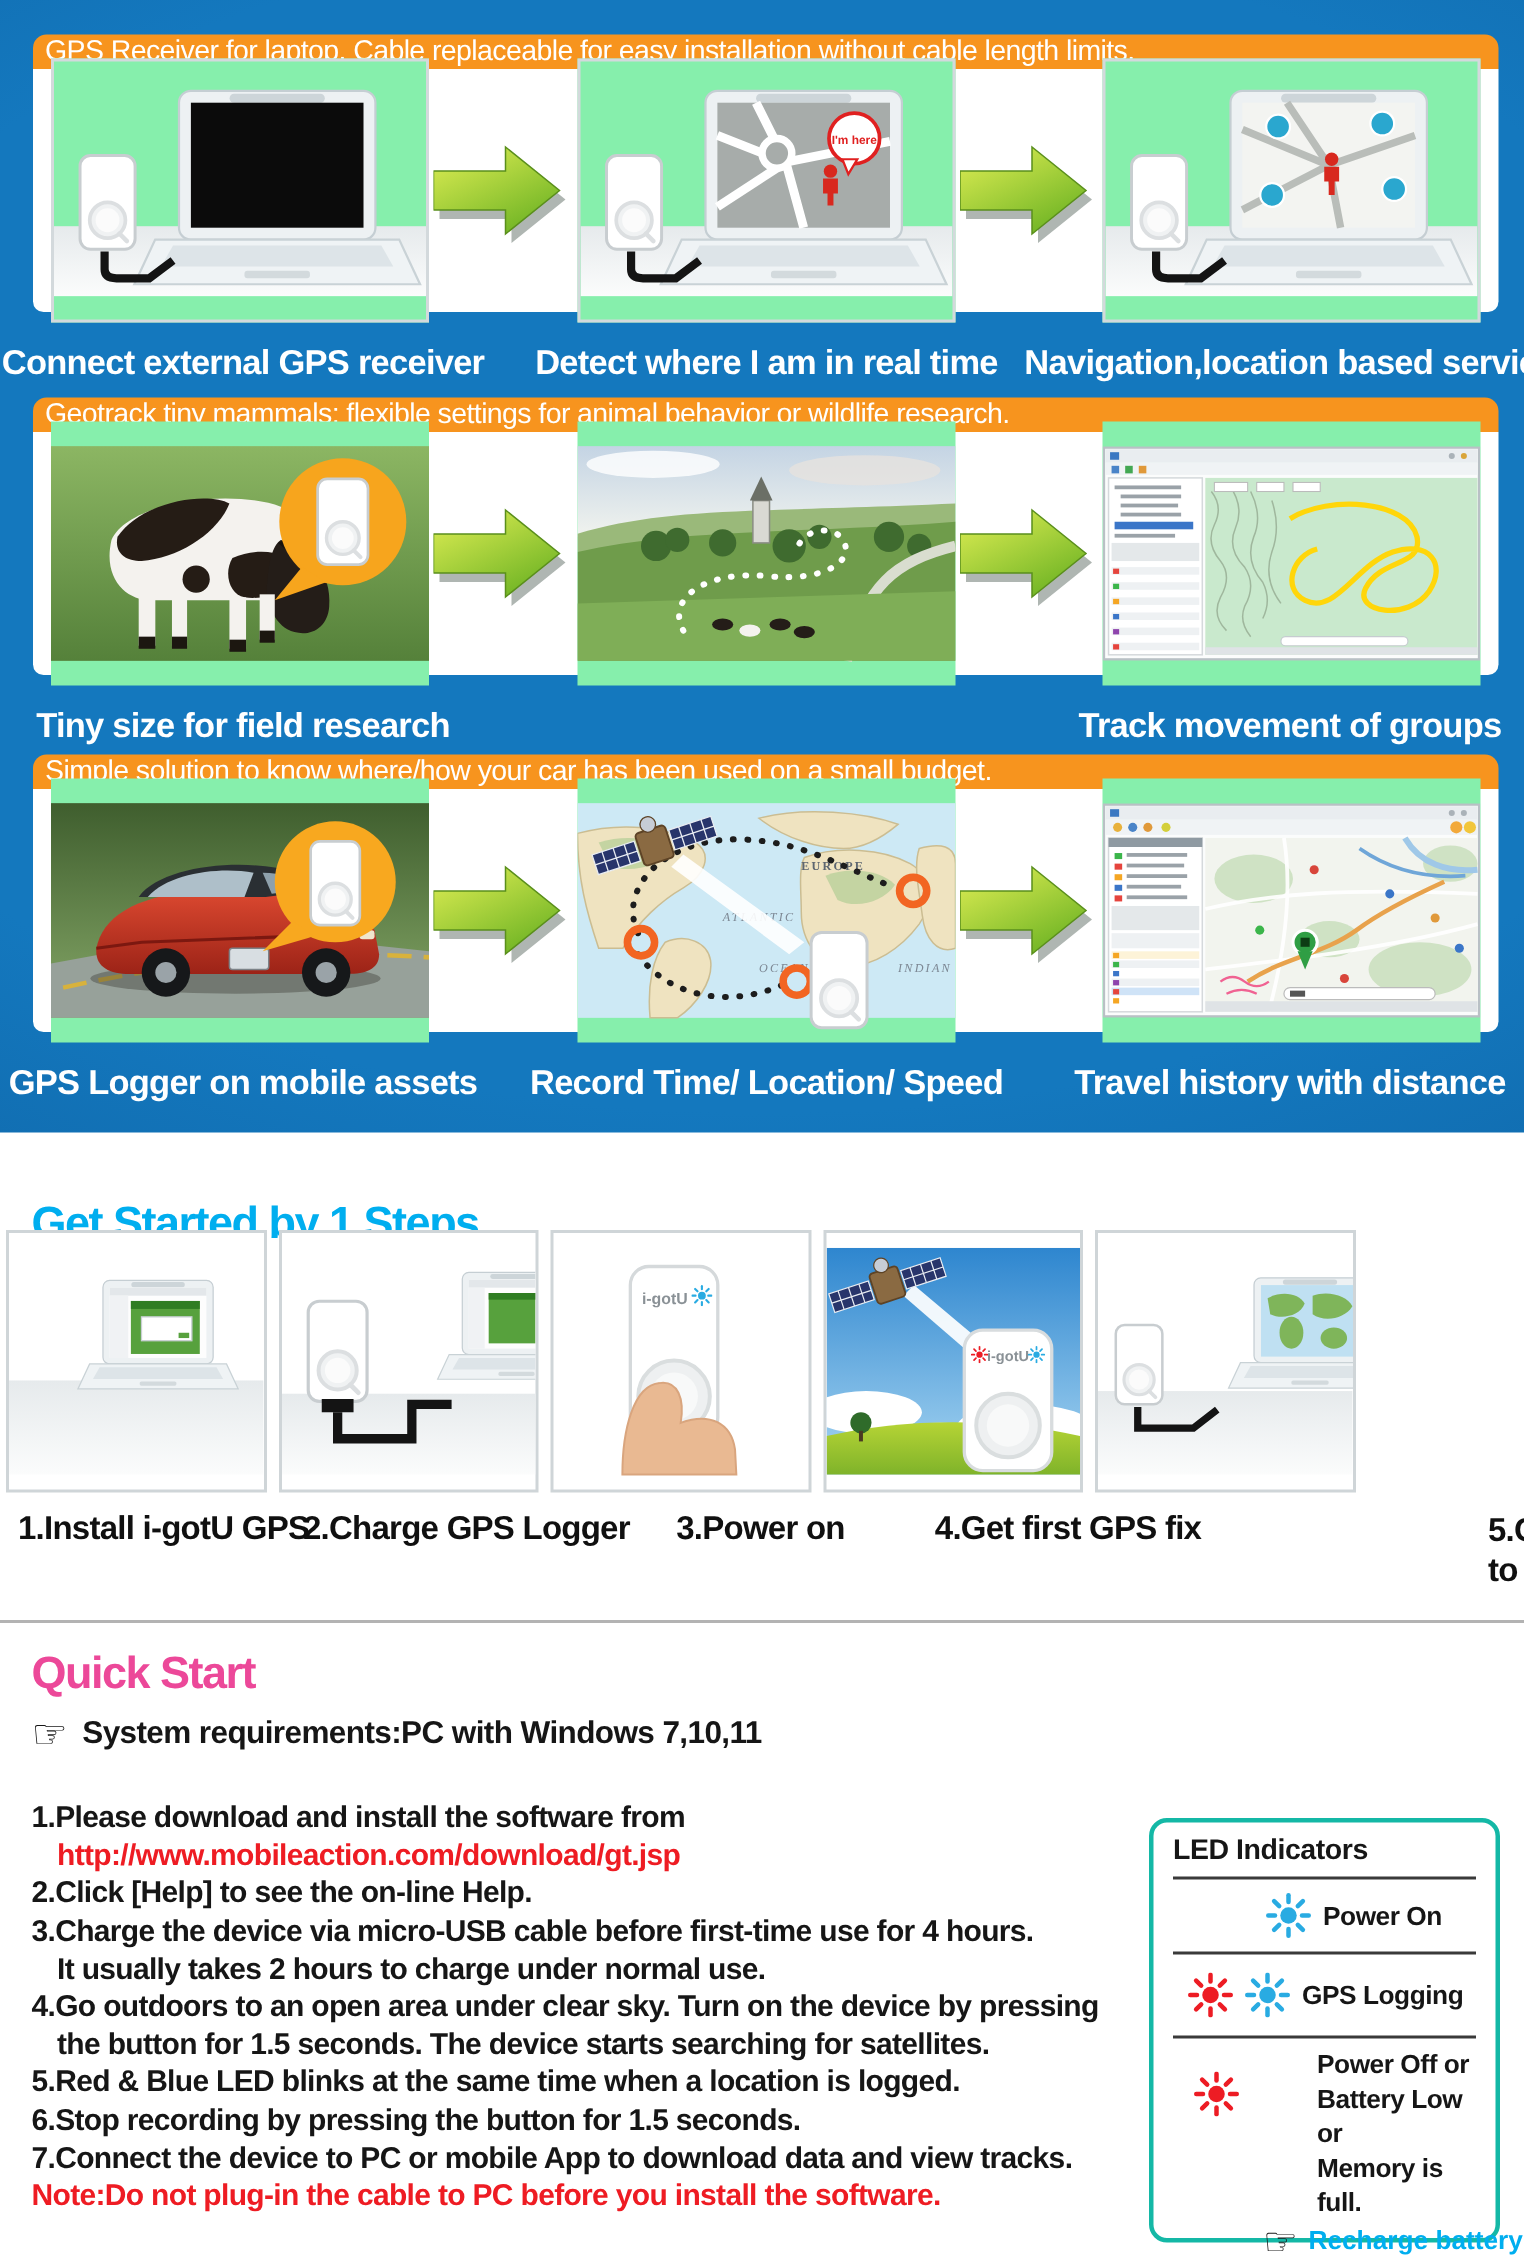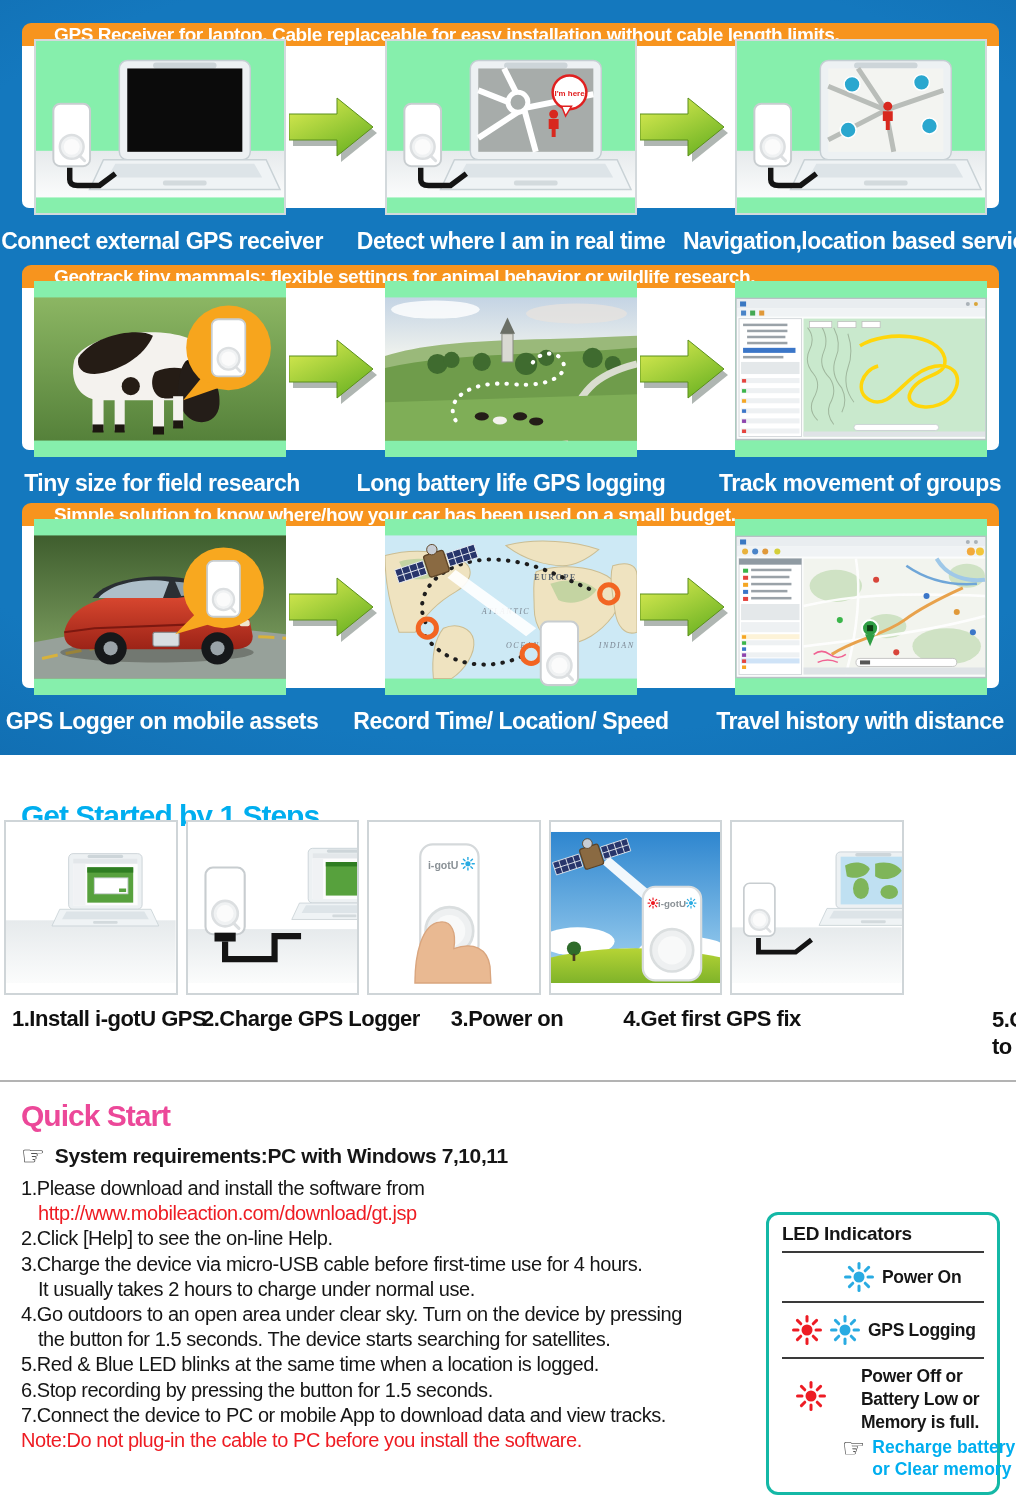--- a/index.html
+++ b/index.html
@@ -4,22 +4,22 @@
 <style>
   html,body{margin:0;padding:0}
   body{width:1016px;height:1506px;position:relative;background:#fff;overflow:hidden;
        font-family:"Liberation Sans",sans-serif;color:#161616}
   
   .banner{position:absolute;top:0;left:0;width:1016px;height:755px;
           background:radial-gradient(120% 95% at 50% 46%,#1478be 55%,#0c5e9e 100%)}
   .sec{position:absolute;left:22px;width:977px}
   .sec1{top:23px}.sec2{top:265px}.sec3{top:503px}
   .obar{height:23px;background:#f7941e;border-radius:9px 9px 0 0;color:#fff;
-        font-size:19px;font-weight:700;letter-spacing:-.4px;line-height:24px;
-        padding-left:32px;box-sizing:border-box;white-space:nowrap}
+        font-size:19px;font-weight:400;letter-spacing:-.4px;line-height:24px;
+        padding-left:8px;box-sizing:border-box;white-space:nowrap}
   .sbody{background:#fff;border-radius:0 0 7px 7px;height:162px;box-sizing:border-box;
          display:flex;align-items:center;justify-content:space-between;padding:9px 12px}
   .fig{width:252px;height:176px;box-sizing:border-box;background:#86efac}
   .fig.framed{border:2px solid #d3d9dc}
   .fig svg,.arrowbox svg,.panel svg,.led svg{display:block;width:100%;height:100%}
   .arrowbox{width:92px;height:78px}
   .caps{position:relative;height:34px;margin-top:20px;color:#fff;font-weight:700;
         font-size:23px;letter-spacing:-.5px}
   .caps b{position:absolute;top:0;transform:translateX(-50%);white-space:nowrap;font-weight:700}
   .cap1{left:140px}.cap2{left:489px}.cap3{left:838px}
@@ -35,36 +35,36 @@
   .sc1{left:12px}.sc2{left:202px}.sc3{left:507px;transform:translateX(-50%)}
   .sc4{left:712px;transform:translateX(-50%)}
   .sc5{right:24px;text-align:right;line-height:27px}
   
   .divider{position:absolute;top:1080px;left:0;width:1016px;height:2px;background:#b3b3b3}
   .qs{position:absolute;left:21px;top:1100px;width:740px}
   .qs .h2q{font-size:30px;line-height:32px;font-weight:700;letter-spacing:-1px;color:#ec4899}
   .sysreq{margin-top:12px;font-size:21px;font-weight:700;letter-spacing:-.4px;
           display:flex;align-items:center;gap:10px}
   .hand{font-size:27px;font-weight:400;line-height:20px}
-  .qlist{margin-top:8px;font-size:20px;font-weight:400;letter-spacing:-.45px;line-height:25.2px}
+  .qlist{margin-top:32px;font-size:20px;font-weight:700;letter-spacing:-.45px;line-height:25.2px}
   .qlist div{white-space:nowrap}
   .qlist .ind{padding-left:17px}
   .qlist .red{color:#ee1c23}
   .qlist a{color:#ee1c23;text-decoration:none}
   
   .ledbox{position:absolute;left:766px;top:1212px;width:234px;height:283px;background:#fff;
           border:3px solid #14b8a6;border-radius:12px;box-sizing:border-box;padding:8px 13px 6px}
   .lbt{font-size:19px;font-weight:700;letter-spacing:-.3px}
   .lh{border:none;border-top:2px solid #3a3a3a;margin:6px 0}
   .lrow{display:flex;align-items:center;gap:8px;font-size:17.5px;font-weight:700;letter-spacing:-.3px}
   .led{width:30px;height:30px;flex:0 0 30px}
   .lrow1{padding-left:62px;height:36px}
   .lrow2{padding-left:10px;height:42px}
   .lrow3{align-items:flex-start;padding-left:14px;margin-top:6px}
-  .l3txt{line-height:23px;margin-left:27px}
+  .l3txt{line-height:23px;margin-left:44px}
   .action{display:flex;align-items:flex-start;gap:7px;margin-top:2px;padding-left:60px}
   .action .hand{font-size:26px;margin-top:2px}
   .cyantxt{color:#00aeef;font-size:17.5px;font-weight:700;line-height:22px;white-space:nowrap}
 </style>
 </head>
 <body>
 
 <svg width="0" height="0" style="position:absolute" aria-hidden="true">
   <defs>
     <linearGradient id="arrg" x1="0" y1="0" x2="0.7" y2="1">
@@ -338,21 +338,20 @@
               <rect x="126" y="24" width="18" height="6" fill="#fff" stroke="#bbb" stroke-width=".7"></rect>
             </g>
           <path d="M124,48 C150,32 202,36 208,60 C212,80 184,74 174,94 C166,110 202,116 216,96 C228,78 216,62 192,70 C168,78 154,112 134,102 C118,94 126,72 142,68" stroke="#ffd60a" stroke-width="3.5" fill="none" stroke-linejoin="round"></path>
           <rect x="118" y="126" width="84" height="6" rx="3" fill="#fff" stroke="#c6ccd0" stroke-width=".8"></rect>
           <rect x="68" y="133" width="180" height="5" fill="#dfe3e6"></rect>
         </svg>
       </div>
     </div>
     <div class="caps">
       <b class="cap1">Tiny size for field research</b>
-      <b class="cap2">Long battery life GPS logging</b>
       <b class="cap3">Track movement of groups</b>
     </div>
   </div>
 
   <div class="sec sec3">
     <div class="obar">Simple solution to know where/how your car has been used on a small budget.</div>
     <div class="sbody">
       <div class="fig">
         <svg viewBox="0 0 250 142">
           <rect width="250" height="142" fill="url(#forestg)"></rect>

